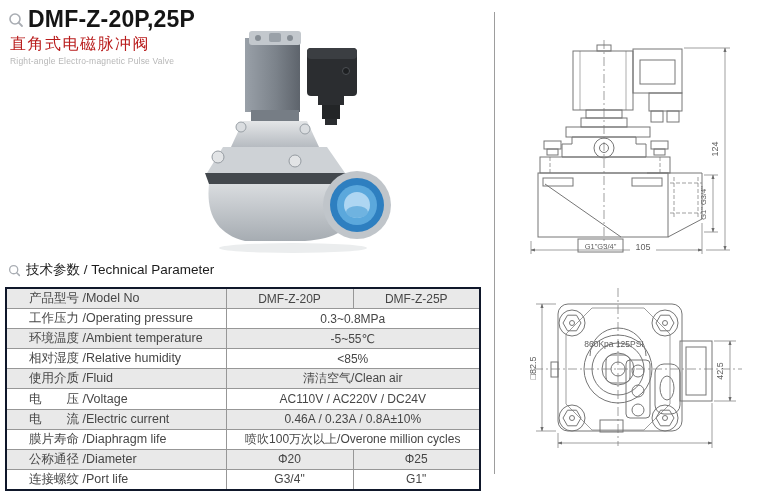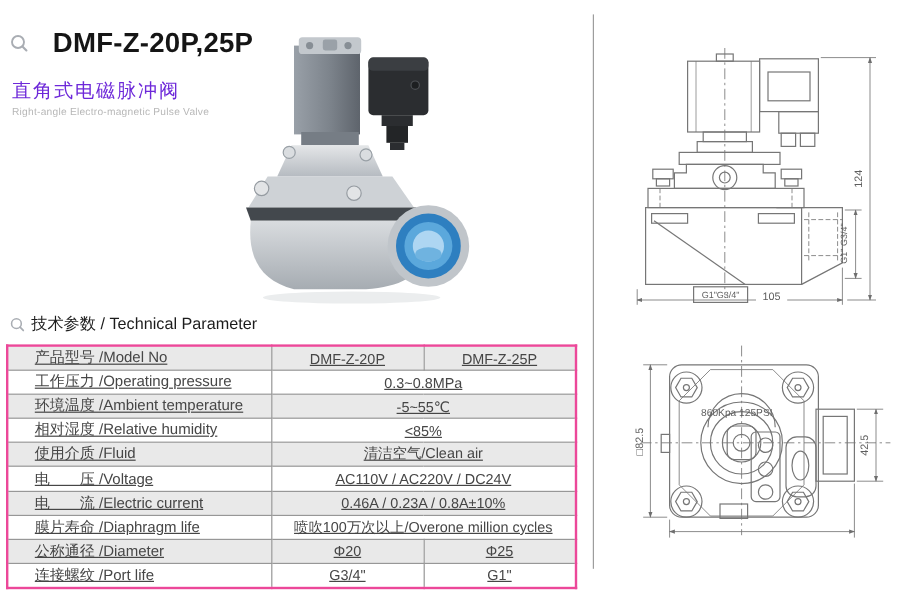--- a/index.html
+++ b/index.html
@@ -6,22 +6,22 @@
   body{
     width:765px;height:493px;position:relative;overflow:hidden;
     background:#ffffff;
     font-family:"Liberation Sans","DejaVu Sans",sans-serif;
     -webkit-font-smoothing:antialiased;
   }
   
   .title-block{position:absolute;left:8px;top:6px;}
   .title-row{display:flex;align-items:center;gap:4px;}
   .mag-icon{display:inline-block;line-height:0;}
-  .page-title{font-size:23px;font-weight:bold;color:#151515;letter-spacing:0.2px;margin:16px;}
-  .subtitle-cn{font-size:16px;color:#6d28d9;letter-spacing:1.5px;margin:1px 0 0 2px;}
+  .page-title{font-size:23px;font-weight:bold;color:#151515;letter-spacing:0.2px;margin:0;}
+  .subtitle-cn{font-size:16px;color:#b91c1c;letter-spacing:1.5px;margin:1px 0 0 2px;}
   .subtitle-en{font-size:8.5px;color:#b7b7b7;letter-spacing:0.2px;margin:1px 0 0 2px;}
 
   
   .photo{position:absolute;left:183px;top:8px;width:258px;height:252px;}
 
   
   .vdivider{position:absolute;left:494px;top:12px;width:1px;height:462px;background:#9d9d9d;}
 
   
   .drawing-side{position:absolute;left:520px;top:0px;width:245px;height:258px;}
@@ -30,22 +30,21 @@
 
   
   .section-head{position:absolute;left:8px;top:261px;display:flex;align-items:center;gap:5px;}
   .section-title{font-size:13.5px;font-weight:normal;color:#1c1c1c;}
 
   
   table.params{
     position:absolute;left:5px;top:287px;width:474px;height:204px;
     border-collapse:collapse;table-layout:fixed;
     font-size:12px;color:#464646;
-    border:2px solid #ec4899;
-    text-decoration:underline;
+    border:2px solid #0f172a;
   }
   table.params td{border:1px solid #979797;height:18px;padding:0;white-space:nowrap;overflow:hidden;}
   table.params tr:nth-child(odd){background:#e9e9e9;}
   table.params td.lbl{padding-left:22px;text-align:left;font-size:12.5px;}
   table.params td.val{text-align:center;margin-top:28px;}
 </style>
 </head>
 <body>
 
 <div class="title-block">

